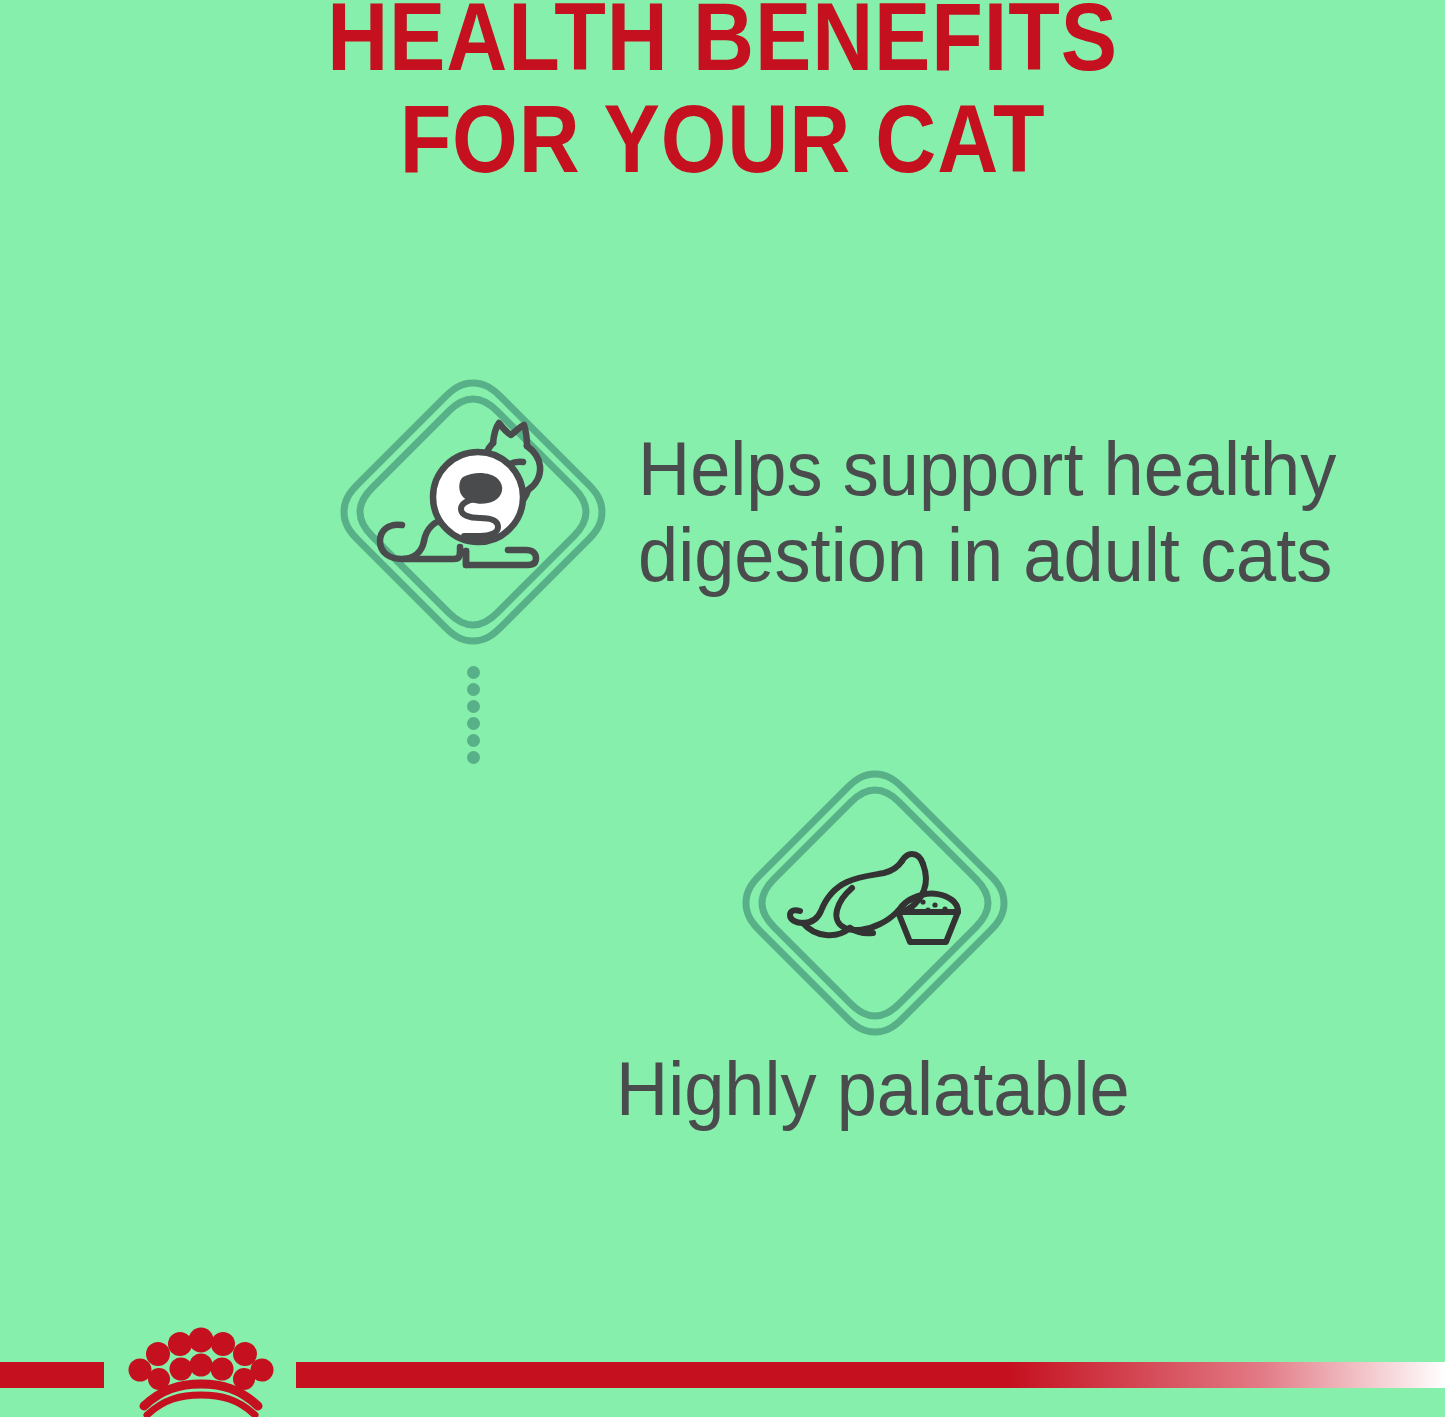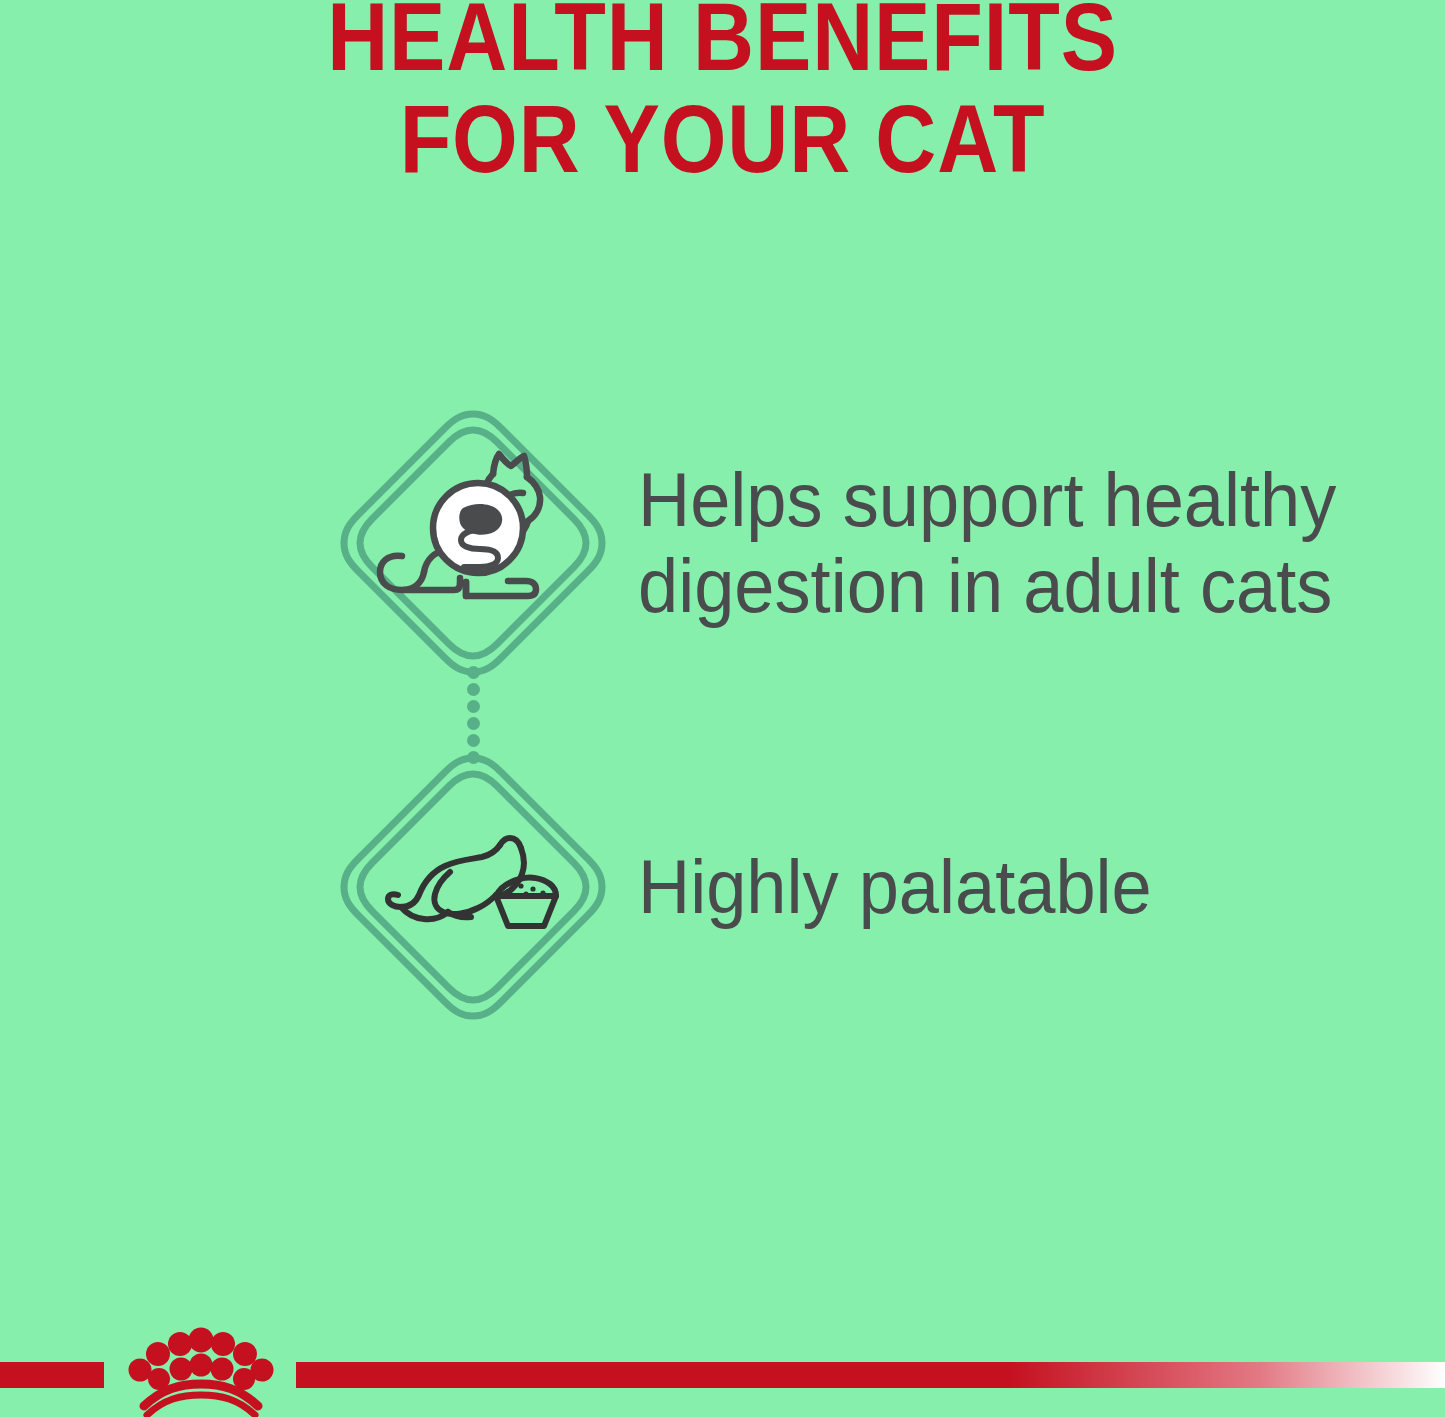--- a/index.html
+++ b/index.html
@@ -38,22 +38,22 @@
   }
 
   
   .benefit-row {
     position: absolute;
     display: flex;
     align-items: center;
     left: 330px;
     width: 1090px;
   }
-  #row-digestion { top: 400px; height: 286px; }
-  #row-palatable { top: 744px; height: 286px; }
+  #row-digestion { top: 369px; height: 286px; }
+  #row-palatable { top: 760px; height: 286px; flex-direction: column; }
 
   .icon-badge {
     position: relative;
     width: 286px;
     height: 286px;
     flex: 0 0 286px;
   }
   .icon-badge svg { display: block; width: 286px; height: 286px; }
 
   .benefit-text {

